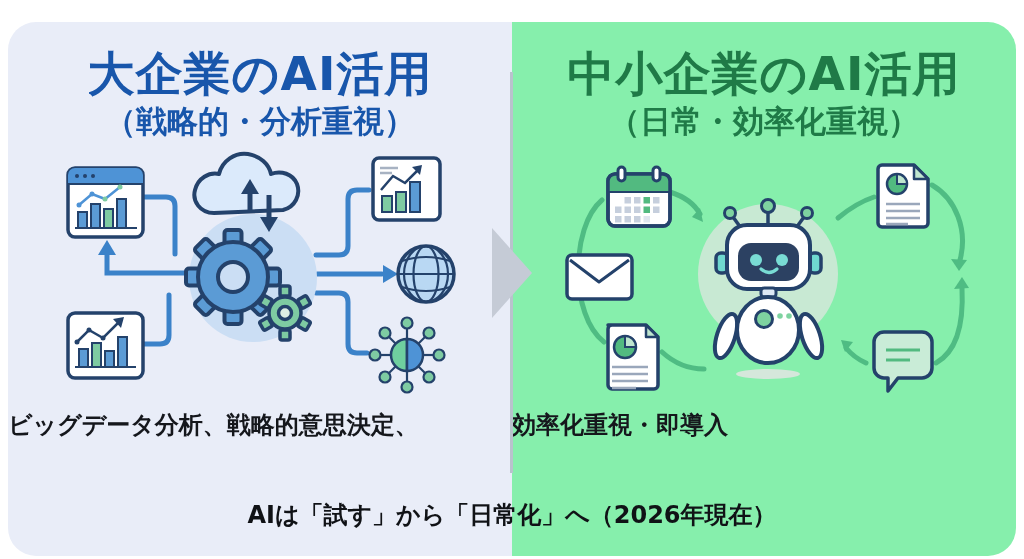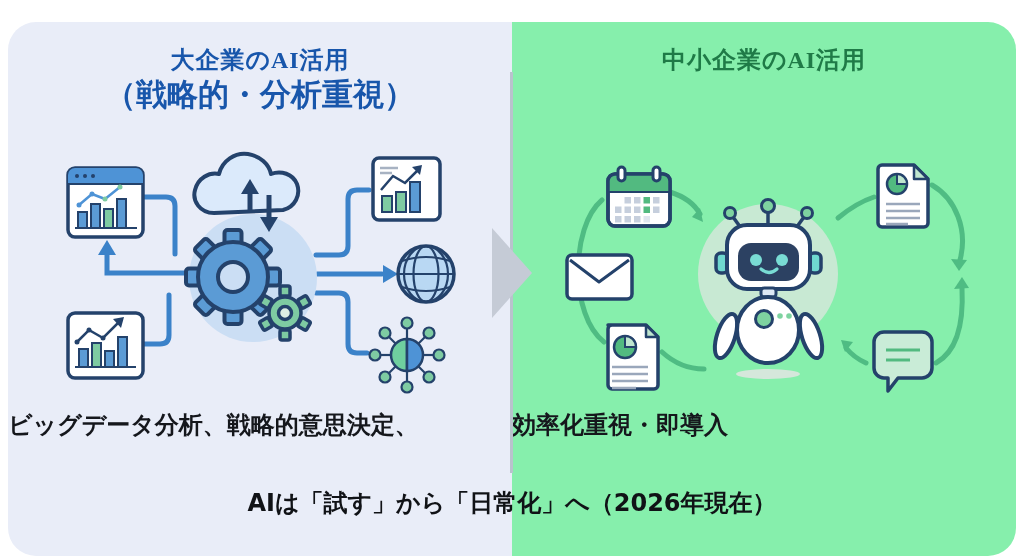--- a/index.html
+++ b/index.html
@@ -4,31 +4,31 @@
 <style>
   html,body{margin:0;padding:0;}
   .canvas{
     position:relative;width:1024px;height:559px;background:#ffffff;
     font-family:"DejaVu Sans","Liberation Sans",sans-serif;overflow:hidden;
   }
   .panel{position:absolute;top:22px;height:534px;width:504px;}
   .panel.left{left:8px;background:#e9edf8;border-radius:28px 0 0 28px;}
   .panel.right{left:512px;background:#86efac;border-radius:0 28px 28px 0;}
   .title-block{position:absolute;top:24px;left:0;right:0;text-align:center;line-height:1.18;}
-  .title{font-size:24px;font-weight:bold;letter-spacing:1px;font-family:Liberation Serif, serif;}
+  .title{font-size:47px;font-weight:bold;letter-spacing:1px;}
   .subtitle{font-size:31px;font-weight:bold;margin-top:2px;}
   .panel.left .title,.panel.left .subtitle{color:#1856ab;}
   .panel.right .title,.panel.right .subtitle{color:#1f7a47;}
   .illus{position:absolute;left:0;top:0;width:504px;height:534px;}
   .caption{
     position:absolute;top:386px;left:0;right:0;text-align:left;
     font-size:24px;font-weight:bold;color:#15171c;line-height:1.42;
   }
   .footer{
-    position:absolute;left:0;top:487px;width:1024px;text-align:center;
+    position:absolute;left:0;top:499px;width:1024px;text-align:center;
     font-size:24px;font-weight:bold;color:#101216;
   }
   .divider-line{position:absolute;left:510px;top:72px;width:3px;height:401px;background:#b9c2cd;}
   .divider-arrow{
     position:absolute;left:492px;top:228px;width:0;height:0;
     border-top:45px solid transparent;border-bottom:45px solid transparent;
     border-left:40px solid #c5cbd6;
   }
 </style>
 </head>
@@ -281,20 +281,21 @@
 
       <g>
         <path d="M372 310 h38 a10 10 0 0 1 10 10 v26 a10 10 0 0 1 -10 10 h-24 l-10 13 v-13 h-4 a10 10 0 0 1 -10 -10 v-26 a10 10 0 0 1 10 -10 z" fill="#c9ecd7" stroke="#24426b" stroke-width="3.5" stroke-linejoin="round"></path>
         <line x1="374" y1="328" x2="408" y2="328" stroke="#52ba80" stroke-width="3"></line>
         <line x1="374" y1="338" x2="398" y2="338" stroke="#52ba80" stroke-width="3"></line>
       </g>
     </svg>
 
     <div class="title-block">
       <div class="title">中小企業のAI活用</div>
+      <div class="subtitle">（日常・効率化重視）</div>
     </div>
     <div class="caption">
       <div>効率化重視・即導入</div>
     </div>
   </div>
 
   <div class="divider-line"></div>
   <div class="divider-arrow"></div>
 
   <div class="footer">AIは「試す」から「日常化」へ（2026年現在）</div>

